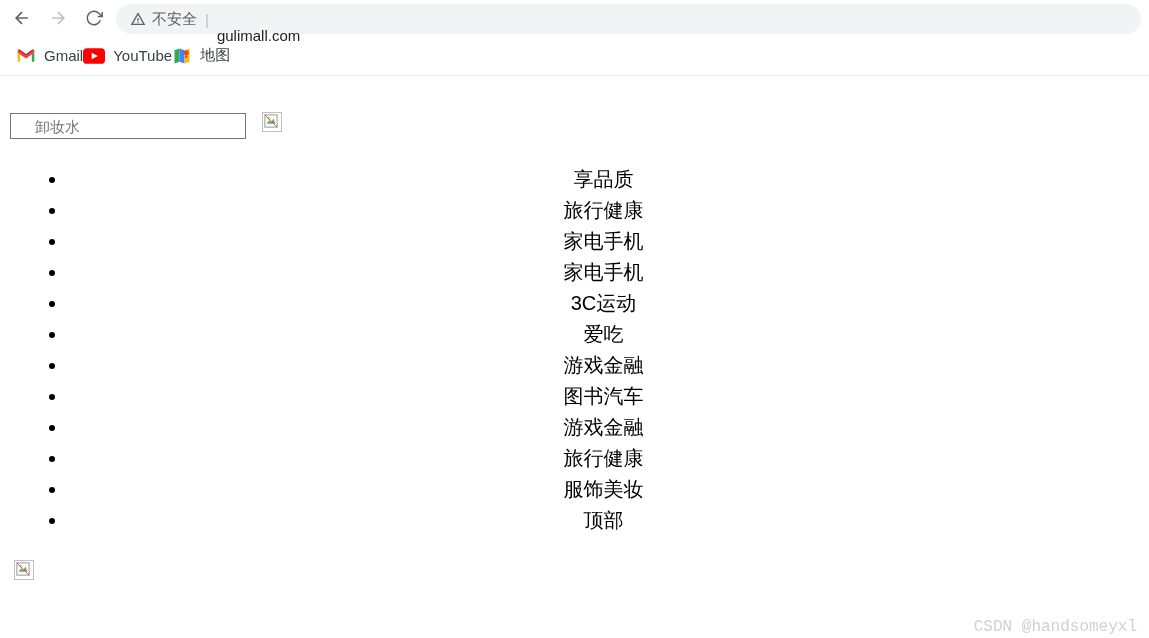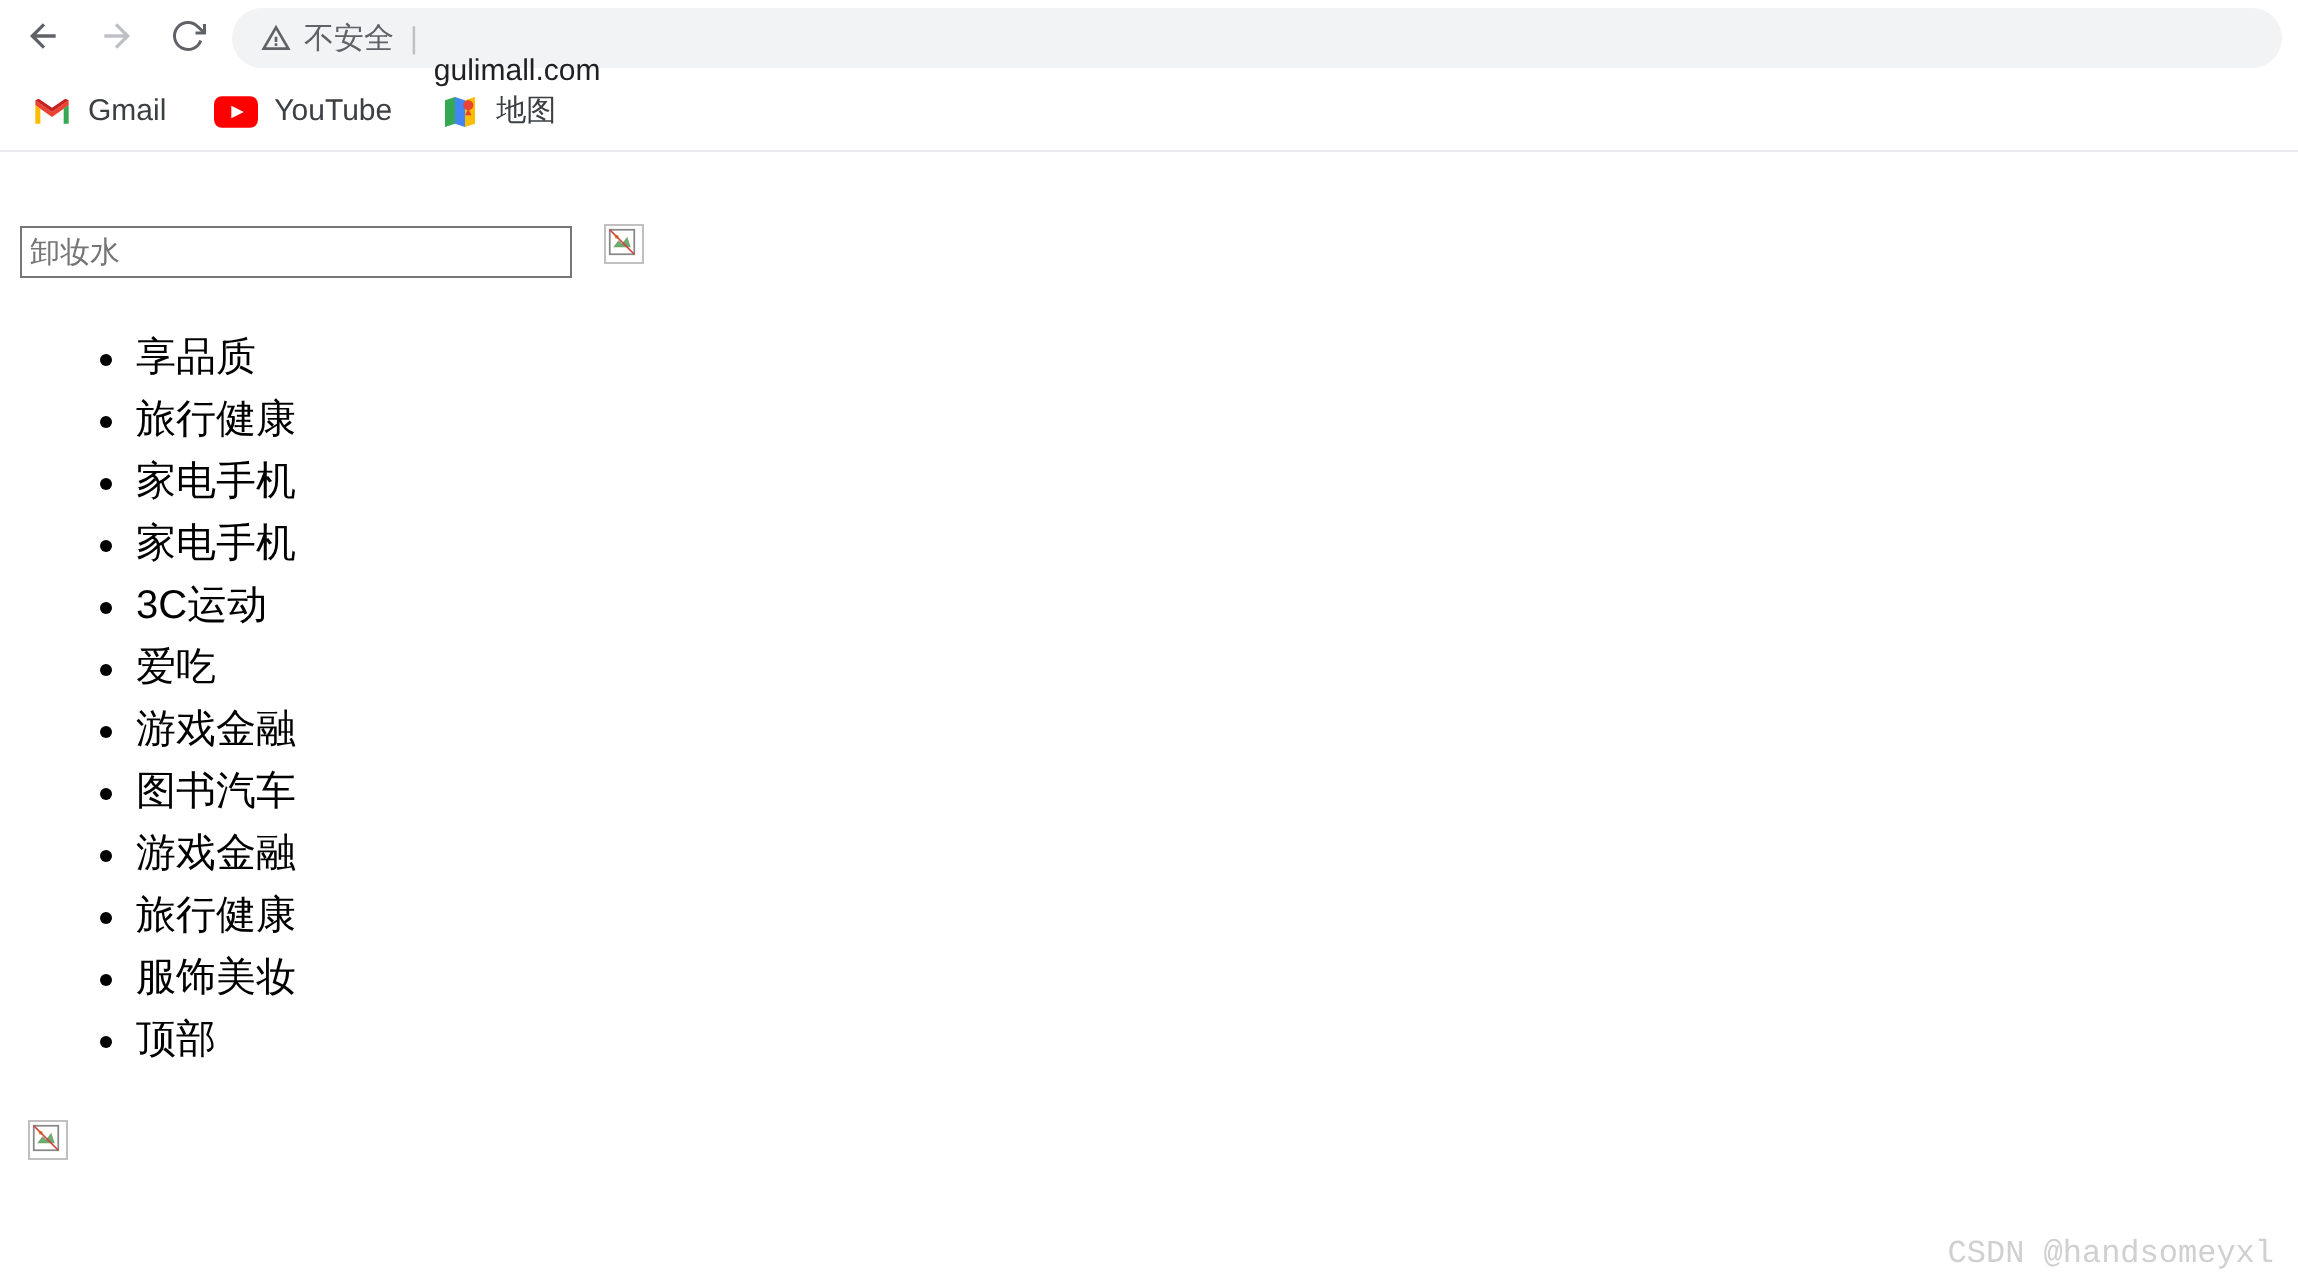--- a/index.html
+++ b/index.html
@@ -35,21 +35,20 @@
       font-size: 15px;
     }
     .address-bar .warn { display: flex; align-items: center; gap: 6px; }
     .address-bar .divider { color: #c0c0c0; }
     .address-bar .url { color: #202124; margin-top: 32px; }
     
     .bookmarks-bar {
       display: flex;
       align-items: center;
       padding: 6px 16px;
-      gap: 24px;
       height: 40px;
       border-bottom: 1px solid #e8eaed;
     }
     .bookmark {
       display: flex;
       align-items: center;
       gap: 8px;
       font-size: 15px;
       color: #3c4043;
       cursor: pointer;
@@ -58,24 +57,24 @@
     
     .page-content {
       padding: 36px 10px 10px 10px;
     }
     .search-row {
       display: flex;
       align-items: center;
       gap: 16px;
     }
     .search-input {
-      width: 276px;
+      width: 236px;
       height: 26px;
       border: 1px solid #767676;
-      padding: 2px 4px;
+      padding: 2px 24px;
       font-size: 15px;
       font-family: inherit;
     }
     .search-input::placeholder { color: #757575; }
     .broken-img {
       width: 20px;
       height: 20px;
       border: 1px solid #c0c0c0;
       display: inline-flex;
       align-items: flex-start;
@@ -88,20 +87,21 @@
     .category-list {
       margin: 24px 0 0 38px;
       list-style: disc;
       padding-left: 20px;
     }
     .category-list li {
       font-size: 20px;
       color: #000;
       line-height: 1.55;
       cursor: pointer;
+      text-align: center;
     }
     
     .bottom-broken {
       margin-top: 24px;
       margin-left: 4px;
     }
     
     .watermark {
       position: absolute;
       right: 12px;

